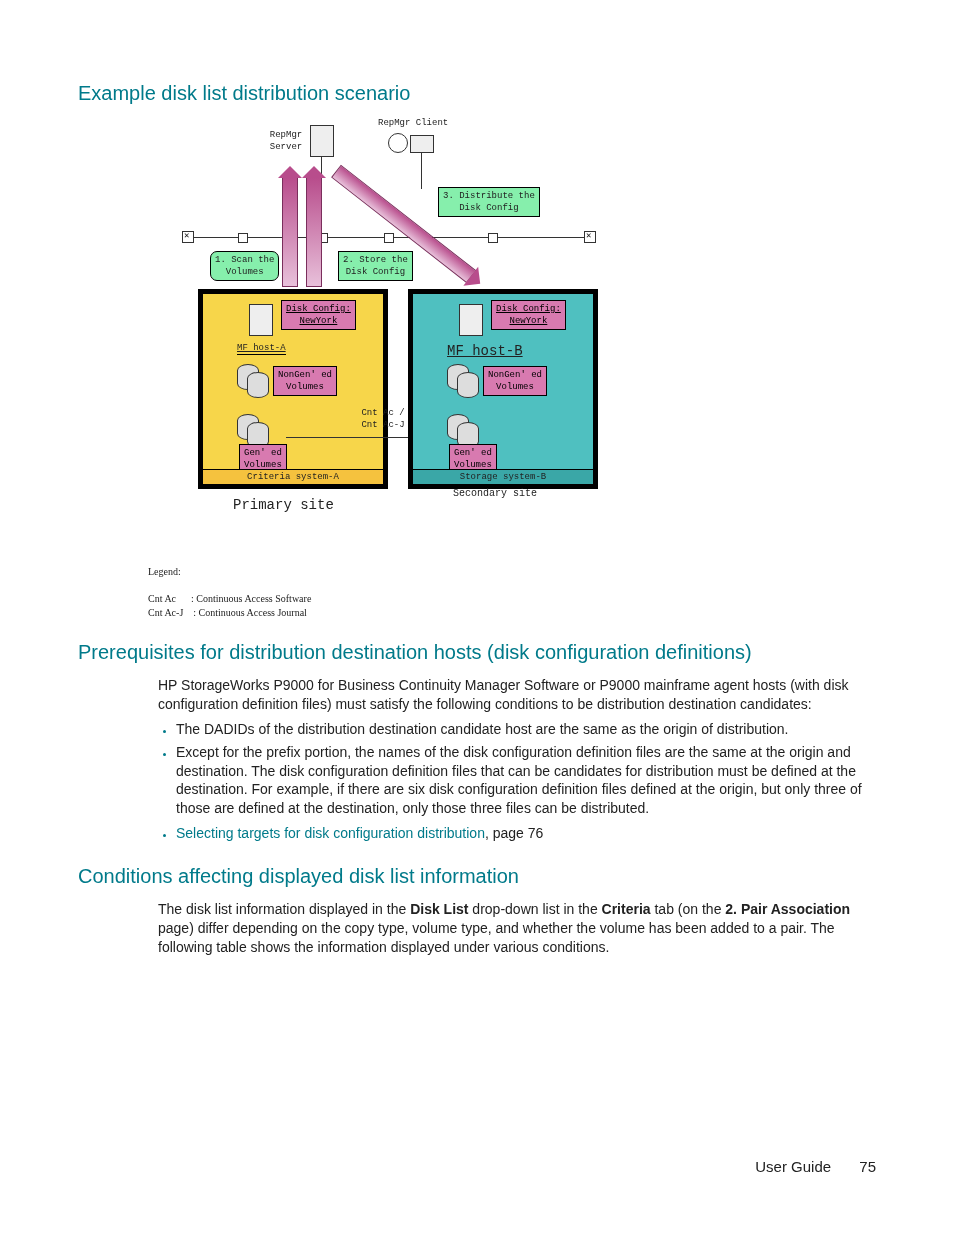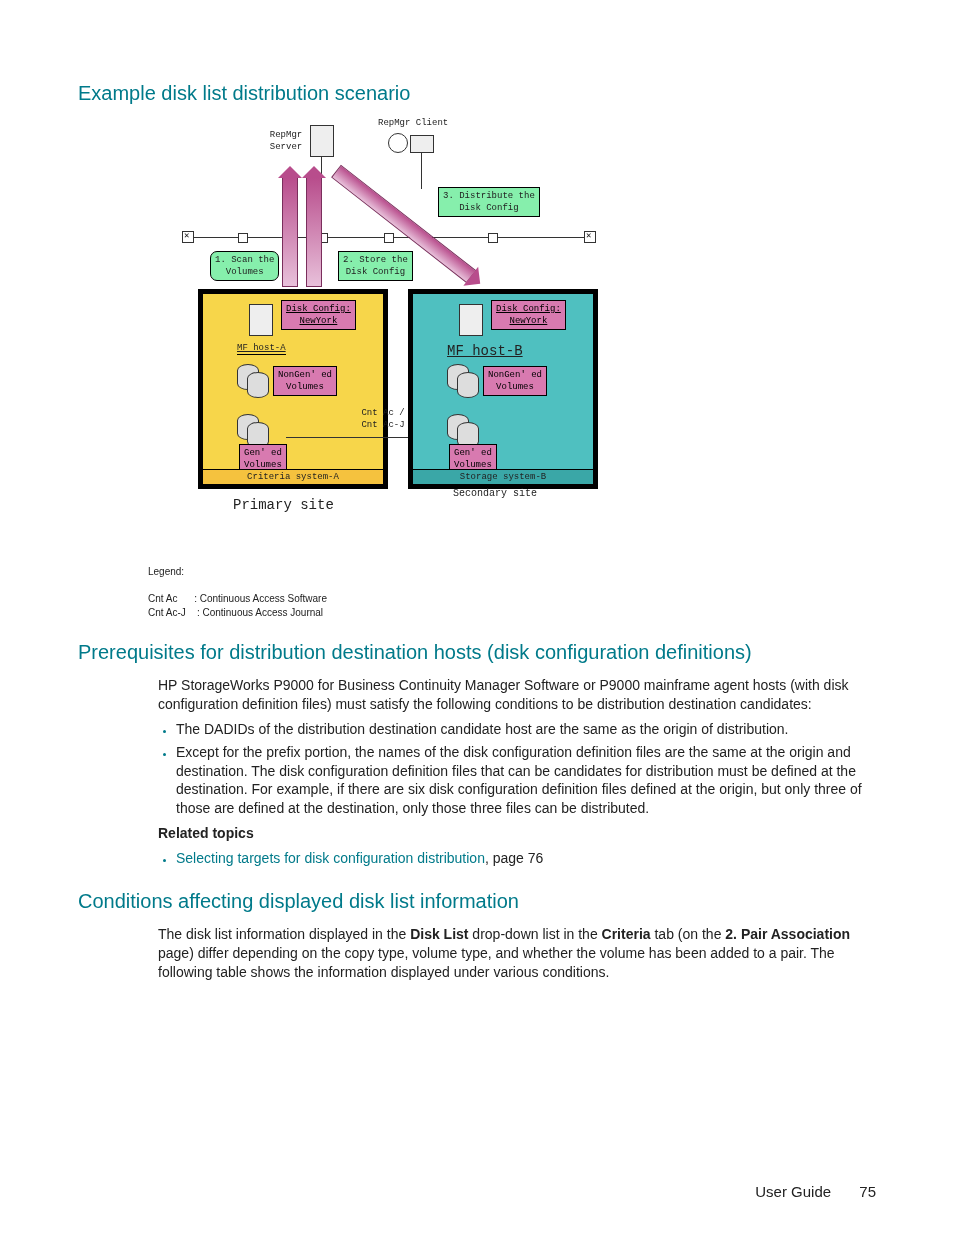--- a/index.html
+++ b/index.html
@@ -57,21 +57,21 @@
   .monitor { position:absolute; width:22px; height:16px; background:#eee; border:1px solid #333; }
   .hline { position:absolute; height:1px; background:#333; }
   .vline { position:absolute; width:1px; background:#333; }
   .sq { position:absolute; width:8px; height:8px; border:1px solid #333; background:#fff; }
   .xsq { position:absolute; width:10px; height:10px; border:1px solid #333; background:#fff; }
   .xsq::before { content:"✕"; position:absolute; inset:-2px 0 0 1px; font-size:9px; }
   .arrowUp { position:absolute; width:14px; background:linear-gradient(#b84d8c,#e8c0da); border:1px solid #7a2e5c; }
   .arrowUp::before{ content:""; position:absolute; top:-12px; left:-5px; border-left:12px solid transparent; border-right:12px solid transparent; border-bottom:12px solid #b84d8c;}
   .arrowDiag { position:absolute; width:170px; height:14px; background:linear-gradient(#b84d8c,#e8c0da); border:1px solid #7a2e5c; transform-origin:left center; }
   .arrowDiag::after{ content:""; position:absolute; right:-12px; top:-5px; border-top:12px solid transparent; border-bottom:12px solid transparent; border-left:12px solid #b84d8c;}
-  .legend { font-family:Liberation Sans, sans-serif; font-size:10px; margin-left:70px; margin-top:8px; white-space:pre; }
+  .legend { font-family:Liberation Serif, serif; font-size:10px; margin-left:70px; margin-top:8px; white-space:pre; }
 </style>
 </head>
 <body>
 
 <h2 class="teal">Example disk list distribution scenario</h2>
 
 <div class="diagram">
 
   <div class="dlabel" style="left:78px; top:12px; width:60px; white-space:pre;">RepMgr
 Server</div>
@@ -151,21 +151,20 @@
 Cnt Ac      : Continuous Access Software
 Cnt Ac-J    : Continuous Access Journal</div>
 
 <h2 class="teal">Prerequisites for distribution destination hosts (disk configuration definitions)</h2>
 <div class="indent">
   <p>HP StorageWorks P9000 for Business Continuity Manager Software or P9000 mainframe agent hosts (with disk configuration definition files) must satisfy the following conditions to be distribution destination candidates:</p>
   <ul>
     <li>The DADIDs of the distribution destination candidate host are the same as the origin of distribution.</li>
     <li>Except for the prefix portion, the names of the disk configuration definition files are the same at the origin and destination. The disk configuration definition files that can be candidates for distribution must be defined at the destination. For example, if there are six disk configuration definition files defined at the origin, but only three of those are defined at the destination, only those three files can be distributed.</li>
   </ul>
-  <p class="bold">Related topics</p>
   <ul>
     <li>
       <a class="link" href="#">Selecting targets for disk configuration distribution</a><span>, page 76</span>
     </li>
   </ul>
 </div>
 
 <h2 class="teal">Conditions affecting displayed disk list information</h2>
 <div class="indent">
   <p>

